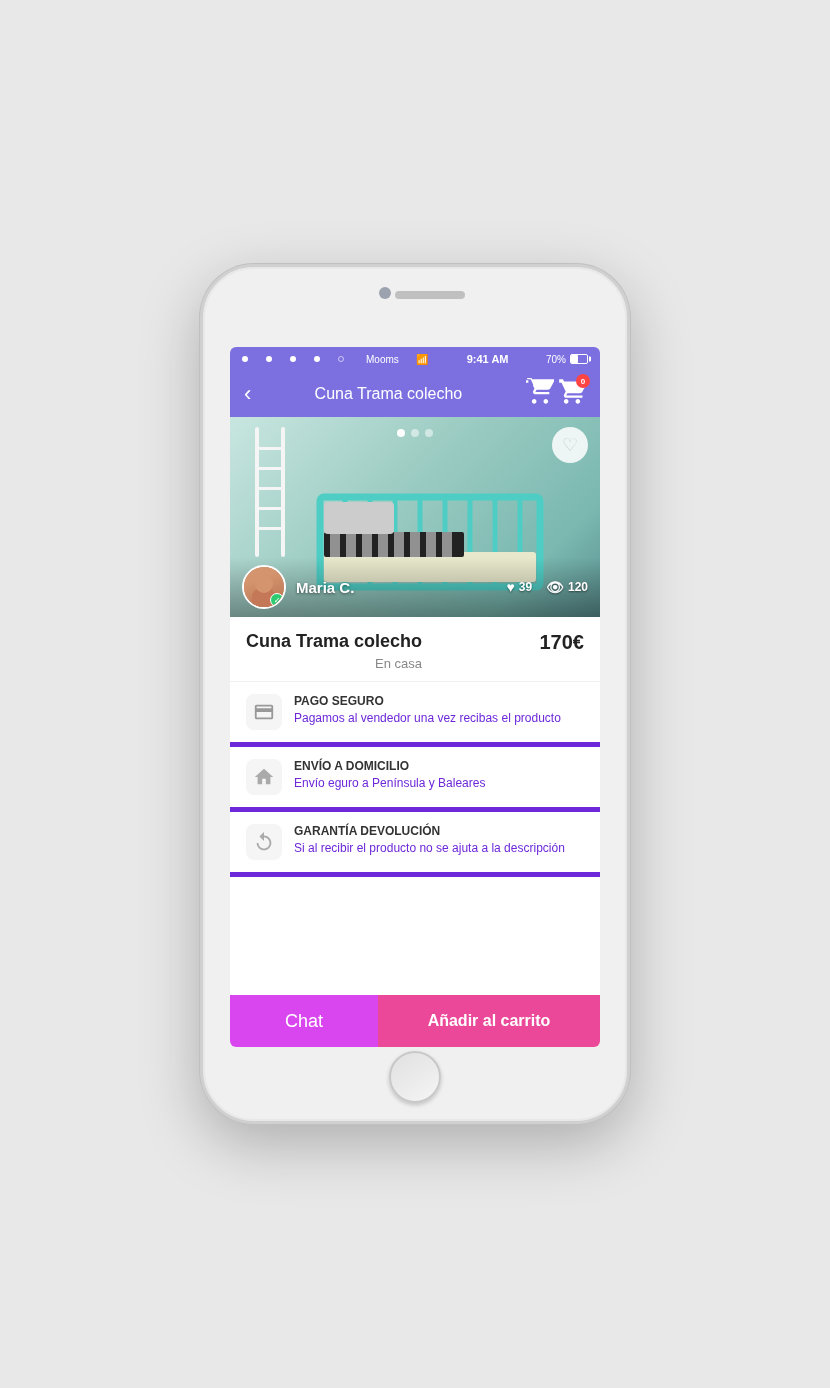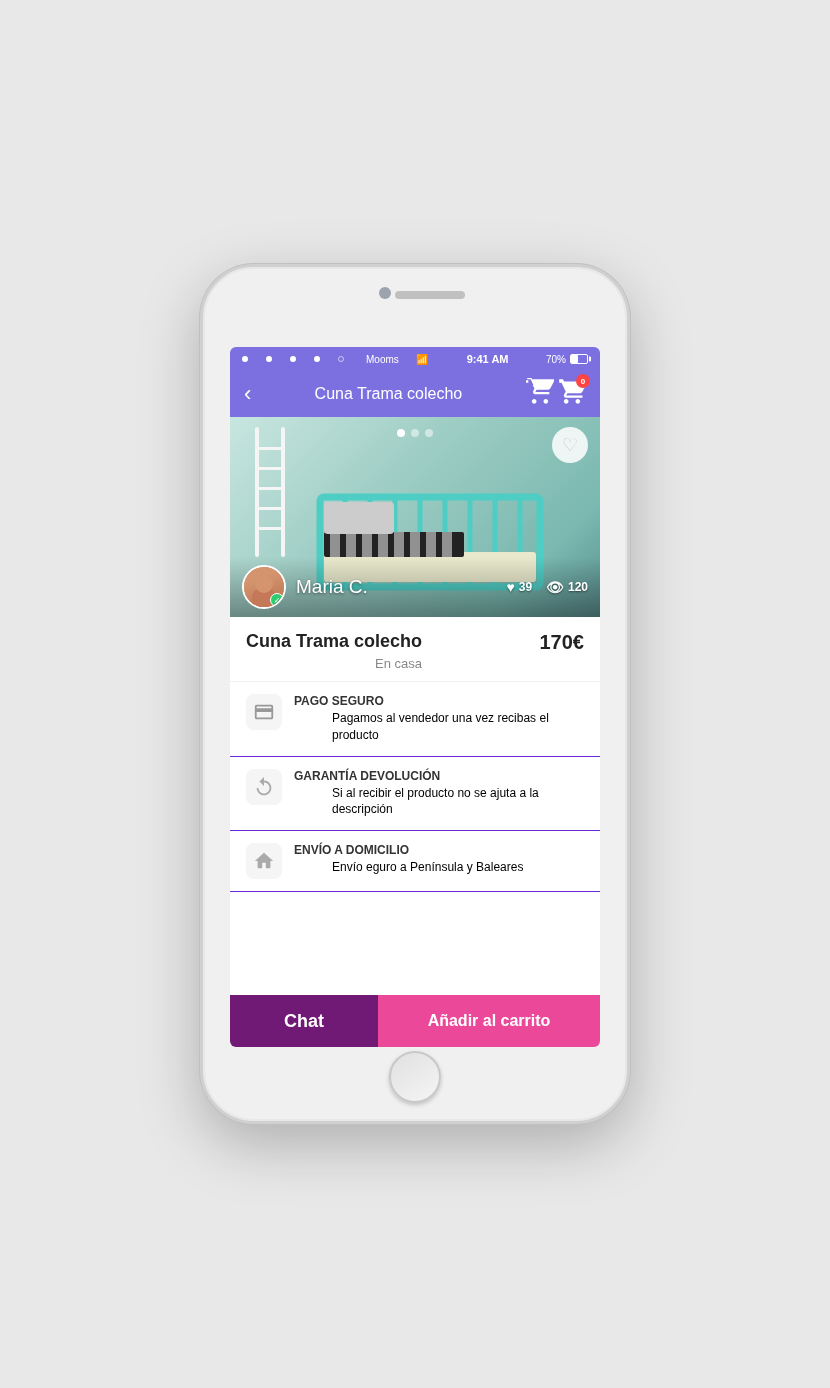--- a/index.html
+++ b/index.html
@@ -351,22 +351,22 @@
       border-radius: 50%;
       border: 1.5px solid #fff;
       display: flex;
       align-items: center;
       justify-content: center;
       font-size: 8px;
       color: #fff;
     }
     .seller-name {
       color: #fff;
-      font-weight: 400;
-      font-size: 19px;
+      font-weight: 700;
+      font-size: 15px;
       text-shadow: 0 1px 3px rgba(0,0,0,0.5);
     }
 
     .seller-stats {
       display: flex;
       gap: 14px;
       align-items: center;
     }
     .stat-item {
       display: flex;
@@ -415,21 +415,21 @@
     }
 
     
     .features-list {
       padding: 0;
     }
     .feature-item {
       display: flex;
       align-items: flex-start;
       padding: 12px 16px;
-      border-bottom: 1px solid #6d28d9;
+      border-bottom: 5px solid #6d28d9;
       gap: 12px;
     }
     .feature-icon-wrap {
       width: 36px;
       height: 36px;
       background: #f5f5f5;
       border-radius: 8px;
       display: flex;
       align-items: center;
       justify-content: center;
@@ -440,37 +440,36 @@
     .feature-text {}
     .feature-title {
       font-size: 12px;
       font-weight: 700;
       color: #333;
       text-transform: uppercase;
       margin-bottom: 2px;
     }
     .feature-desc {
       font-size: 12px;
-      color: #000000;
+      color: #6d28d9;
       line-height: 1.4;
-      margin-left: 38px;
     }
 
     
     .bottom-actions {
       display: flex;
       height: 52px;
       flex-shrink: 0;
     }
     .btn-chat {
       flex: 1;
-      background: #701a75;
+      background: #d946ef;
       color: #fff;
       font-size: 18px;
-      font-weight: 700;
+      font-weight: 400;
       display: flex;
       align-items: center;
       justify-content: center;
       cursor: pointer;
       border: none;
     }
     .btn-add-cart {
       flex: 1.5;
       background: #ec4899;
       color: #fff;
@@ -613,38 +612,38 @@
           </div>
           <div class="feature-text">
             <div class="feature-title">PAGO SEGURO</div>
             <div class="feature-desc">Pagamos al vendedor una vez recibas el producto</div>
           </div>
         </div>
 
         <div class="feature-item">
           <div class="feature-icon-wrap">
             <svg width="22" height="22" viewBox="0 0 24 24" fill="#aaa">
+              <path d="M10 20v-6h4v6h5v-8h3L12 3 2 12h3v8z"></path>
+            </svg>
+          </div>
+          <div class="feature-text">
+            <div class="feature-title">Envío A domicilio</div>
+            <div class="feature-desc">Envío eguro a Península y Baleares</div>
+          </div>
+        </div>
+
+        <div class="feature-item">
+          <div class="feature-icon-wrap">
+            <svg width="22" height="22" viewBox="0 0 24 24" fill="#aaa">
               <path d="M12 5V1L7 6l5 5V7c3.31 0 6 2.69 6 6s-2.69 6-6 6-6-2.69-6-6H4c0 4.42 3.58 8 8 8s8-3.58 8-8-3.58-8-8-8z"></path>
             </svg>
           </div>
           <div class="feature-text">
             <div class="feature-title">Garantía devolución</div>
             <div class="feature-desc">Si al recibir el producto no se ajuta a la descripción</div>
-          </div>
-        </div>
-
-        <div class="feature-item">
-          <div class="feature-icon-wrap">
-            <svg width="22" height="22" viewBox="0 0 24 24" fill="#aaa">
-              <path d="M10 20v-6h4v6h5v-8h3L12 3 2 12h3v8z"></path>
-            </svg>
-          </div>
-          <div class="feature-text">
-            <div class="feature-title">Envío A domicilio</div>
-            <div class="feature-desc">Envío eguro a Península y Baleares</div>
           </div>
         </div>
       </div>
     </div>
 
     <div class="bottom-actions">
       <button class="btn-chat">Chat</button>
       <button class="btn-add-cart">Añadir al carrito</button>
     </div>
 

